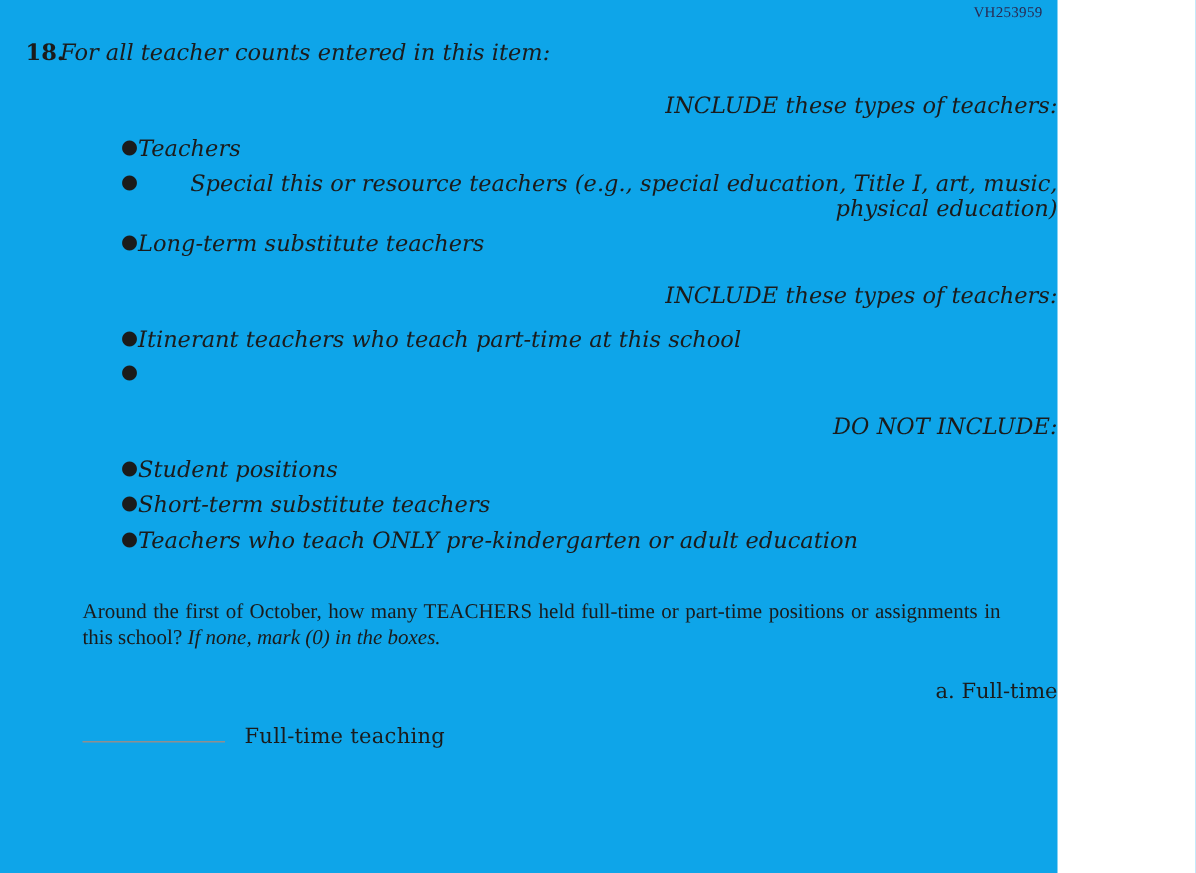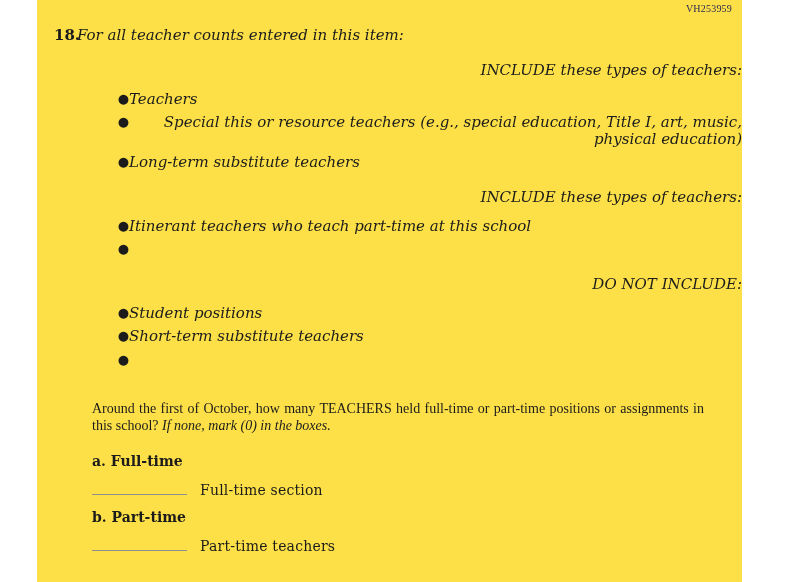--- a/index.html
+++ b/index.html
@@ -4,25 +4,24 @@
 <style>
   html, body {
     margin: 0;
     padding: 0;
     background: #ffffff;
   }
   .page {
     position: relative;
     width: 705px;
     height: 582px;
-    background: #fde047;
+    background: #0ea5e9;
     color: #1b1b1b;
     font-family: "DejaVu Serif", serif;
     overflow: hidden;
-    margin-left: 37px;
   }
   .form-code {
     position: absolute;
     top: 3px;
     right: 10px;
     font-family: "Liberation Serif", serif;
     font-size: 10px;
     color: #2a2a52;
     letter-spacing: 0.2px;
   }
@@ -97,23 +96,24 @@
   .answers {
     margin-left: 55px;
   }
   .answer-block.first {
     margin-top: 19px;
   }
   .answer-block.second {
     margin-top: 10px;
   }
   .answer-label {
-    font-weight: bold;
+    font-weight: normal;
     font-size: 14px;
     line-height: 17px;
+    text-align: right;
   }
   .answer-line {
     display: flex;
     align-items: baseline;
     margin-top: 10px;
   }
   .blank {
     display: inline-block;
     width: 95px;
     height: 14px;
@@ -177,41 +177,35 @@
         <li>
           <span class="bullet-marker">●</span>
           <span class="bullet-text">Student positions</span>
         </li>
         <li>
           <span class="bullet-marker">●</span>
           <span class="bullet-text">Short-term substitute teachers</span>
         </li>
         <li>
           <span class="bullet-marker">●</span>
+          <span class="bullet-text">Teachers who teach ONLY pre-kindergarten or adult education</span>
         </li>
       </ul>
     </div>
 
   </div>
 
   <div class="question"><span>Around the first of October, how many TEACHERS held full-time or part-time positions or assignments in this school?</span> <span class="note">If none, mark (0) in the boxes.</span></div>
 
   <div class="answers">
 
     <div class="answer-block first">
       <div class="answer-label">a. Full-time</div>
       <div class="answer-line">
         <span class="blank"></span>
-        <span class="blank-label">Full-time section</span>
+        <span class="blank-label">Full-time teaching</span>
       </div>
     </div>
 
-    <div class="answer-block second">
-      <div class="answer-label">b. Part-time</div>
-      <div class="answer-line">
-        <span class="blank"></span>
-        <span class="blank-label">Part-time teachers</span>
-      </div>
-    </div>
 
   </div>
 
 </div>
 
 </body></html>

